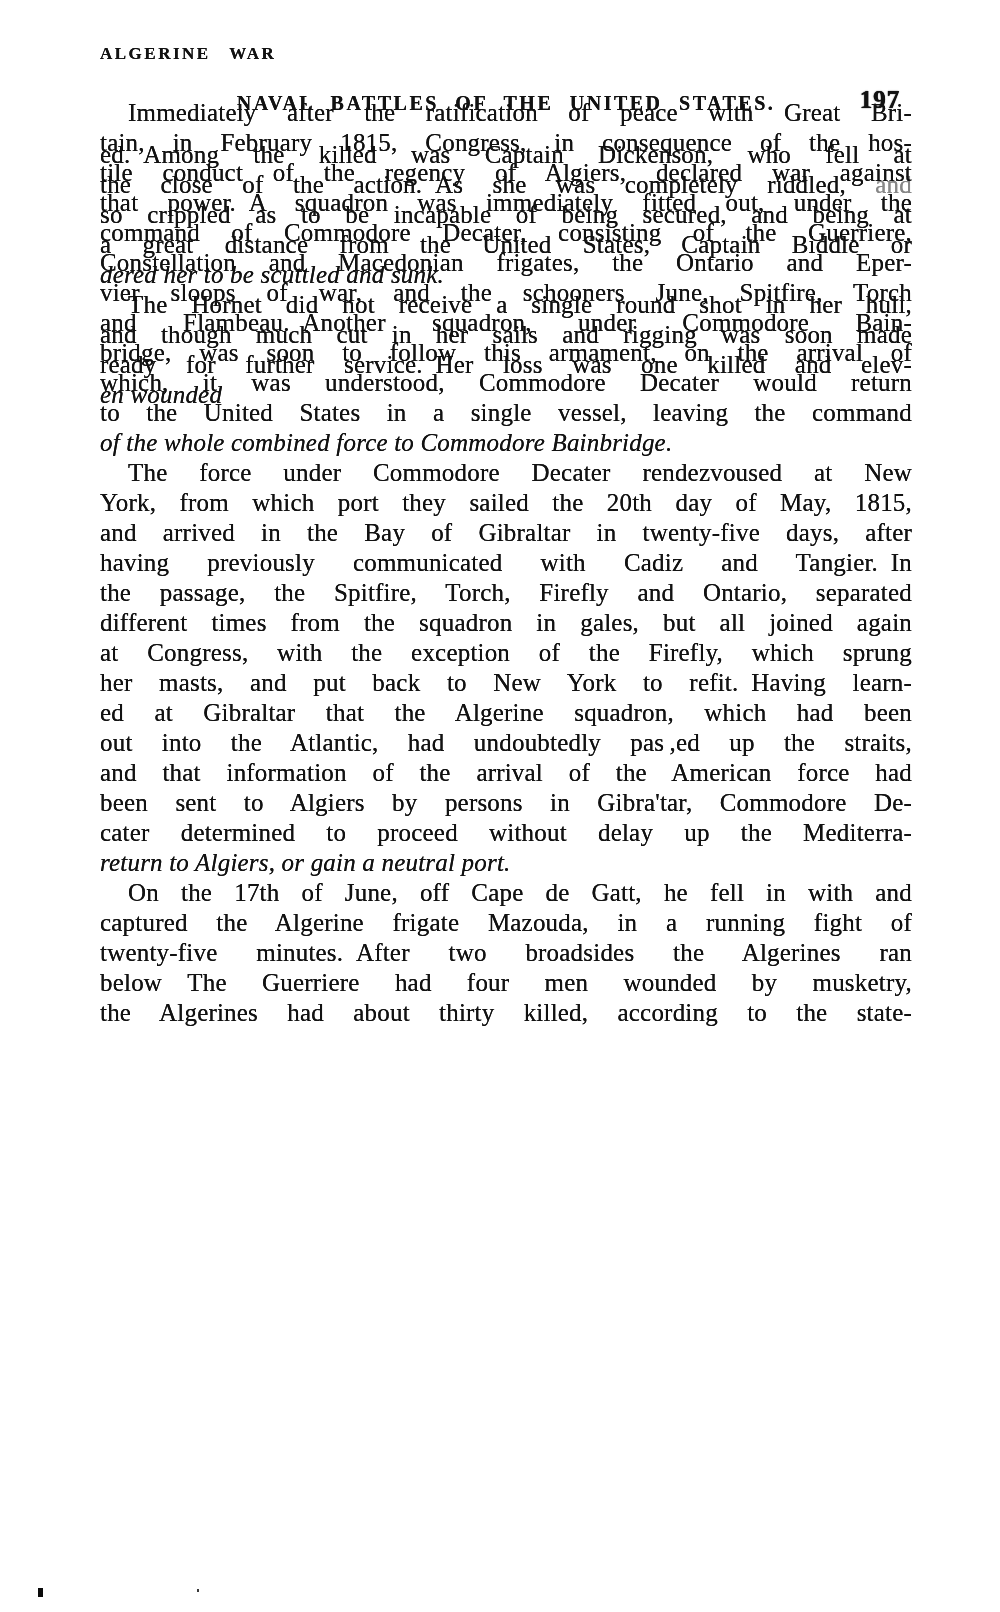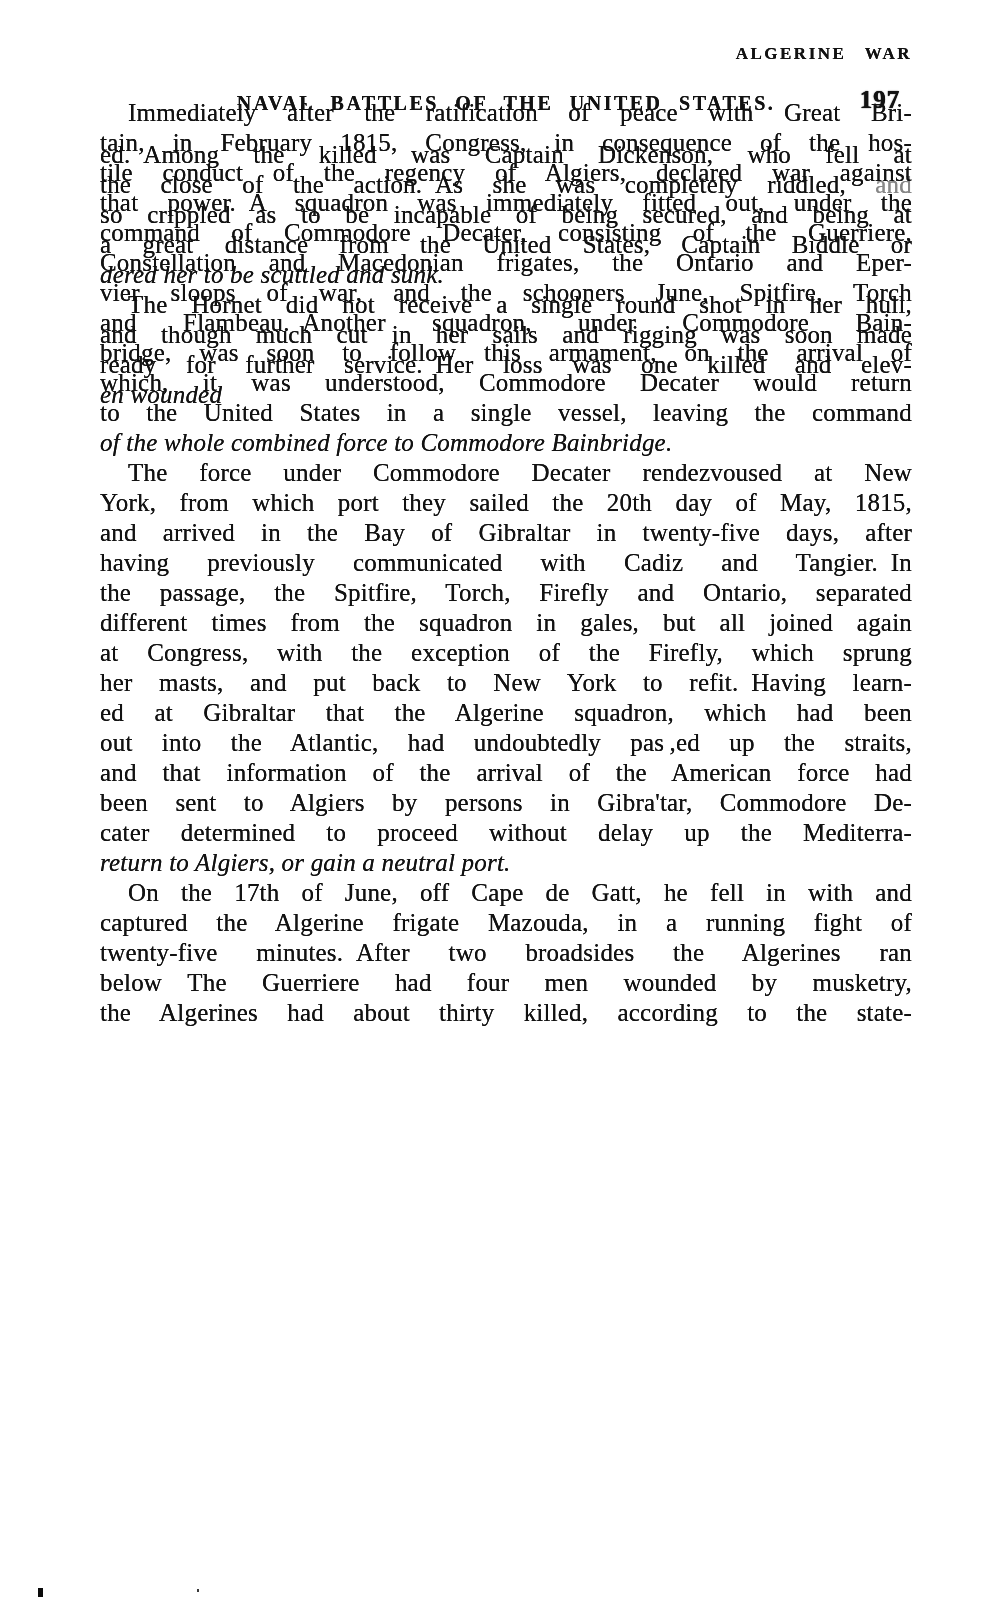--- a/index.html
+++ b/index.html
@@ -67,21 +67,21 @@
     text-indent: 28px;
   }
   .faded {
     opacity: 0.5;
     filter: blur(0.4px);
     margin-top: 12px;
   }
   
   .section-heading {
     margin: 44px 0 34px 0;
-    text-align: right;
+    text-align: left;
     font-size: 17px;
     font-weight: bold;
     letter-spacing: 2.5px;
     word-spacing: 12px;
     text-shadow: 0 0 0.6px currentColor;
   }
   
   .speck-a {
     position: absolute;
     left: 38px;

